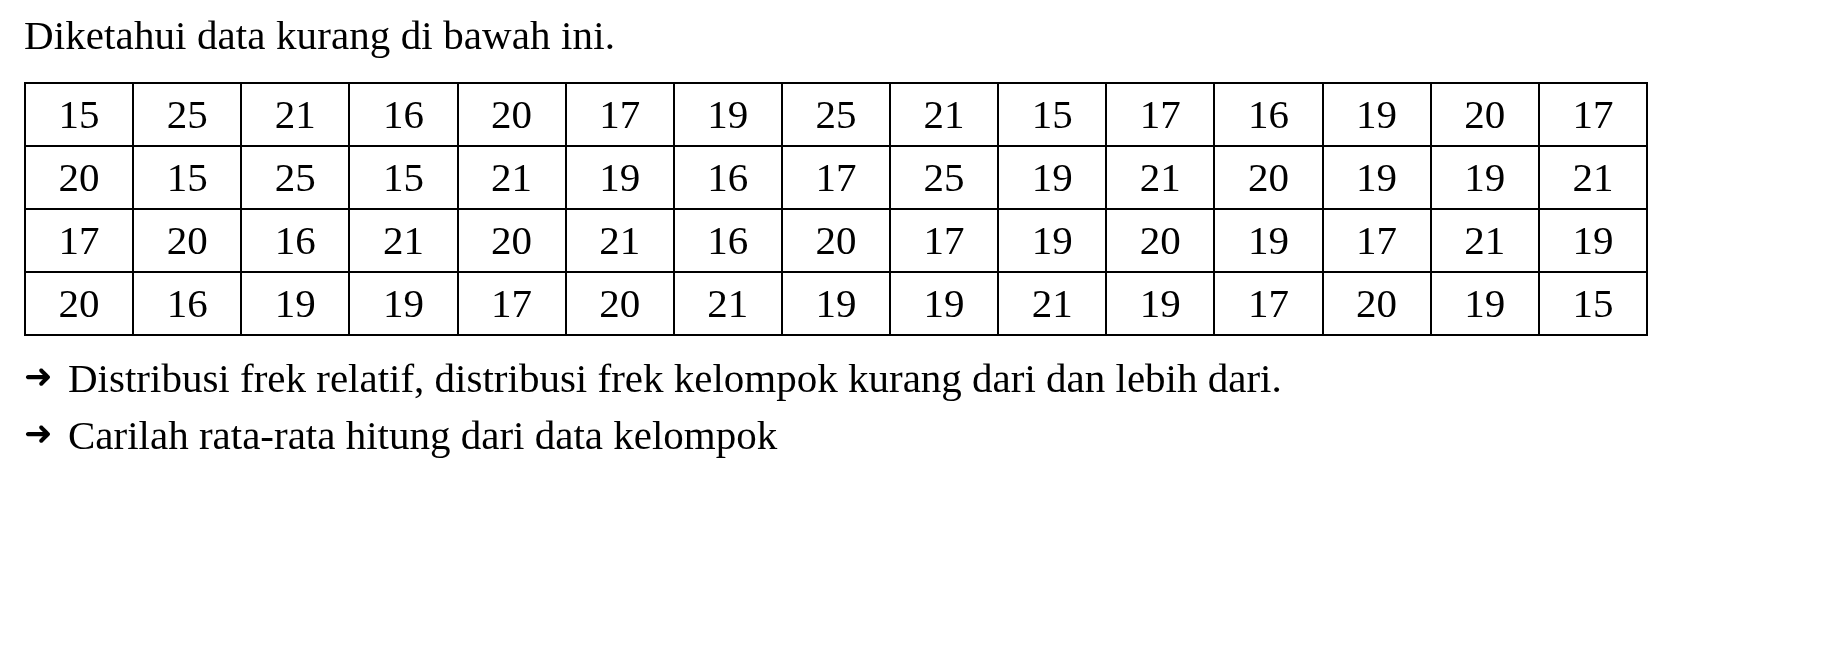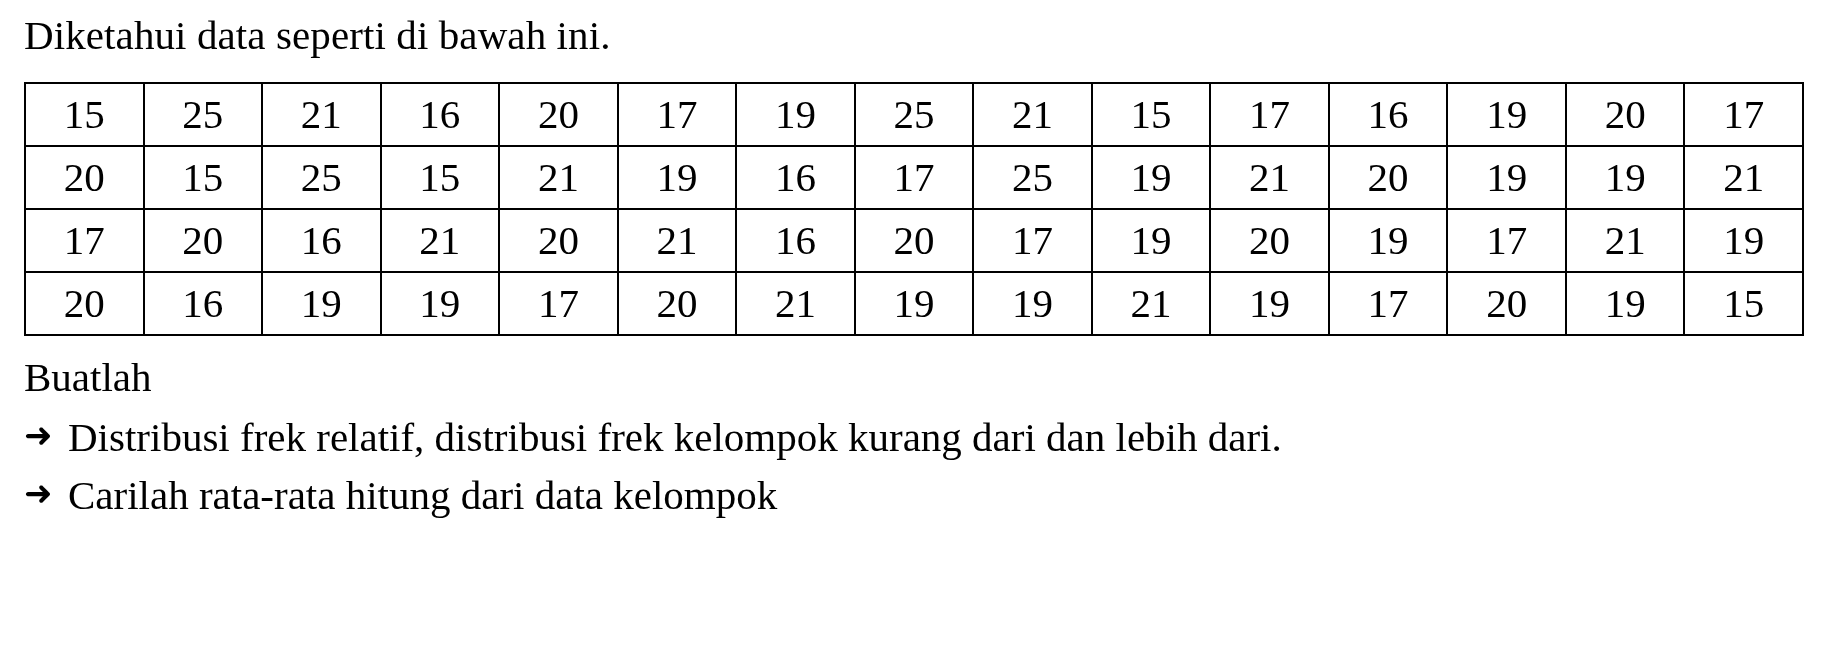--- a/index.html
+++ b/index.html
@@ -23,21 +23,21 @@
   }
   .intro-line {
     font-size: 41px;
     line-height: 1.22;
     margin: 0 0 22px 0;
     letter-spacing: 0.1px;
   }
   .data-table {
     border-collapse: collapse;
     table-layout: fixed;
-    width: 1780px;
+    width: 1624px;
     margin: 0 0 0 0;
   }
   .data-table td {
     border: 2px solid #000000;
     height: 61px;
     text-align: center;
     vertical-align: middle;
     font-size: 41px;
     line-height: 1;
     padding: 0;
@@ -67,21 +67,21 @@
   }
   .bullet-text {
     flex: 1 1 auto;
   }
 </style>
 </head>
 <body>
 
 <div class="page">
 
-  <p class="intro-line">Diketahui data seperti di bawah ini.</p>
+  <p class="intro-line">Diketahui data kurang di bawah ini.</p>
 
   <table class="data-table">
     <tbody>
       <tr>
         <td>15</td>
         <td>25</td>
         <td>21</td>
         <td>16</td>
         <td>20</td>
         <td>17</td>
@@ -143,21 +143,20 @@
         <td>19</td>
         <td>17</td>
         <td>20</td>
         <td>19</td>
         <td>15</td>
       </tr>
     </tbody>
   </table>
 
   <div class="after-table">
-    <p class="buatlah">Buatlah</p>
 
     <div class="bullet-row">
       <span class="bullet-glyph">➜</span>
       <span class="bullet-text">Distribusi frek relatif, distribusi frek kelompok kurang dari dan lebih dari.</span>
     </div>
 
     <div class="bullet-row">
       <span class="bullet-glyph">➜</span>
       <span class="bullet-text">Carilah rata-rata hitung dari data kelompok</span>
     </div>

